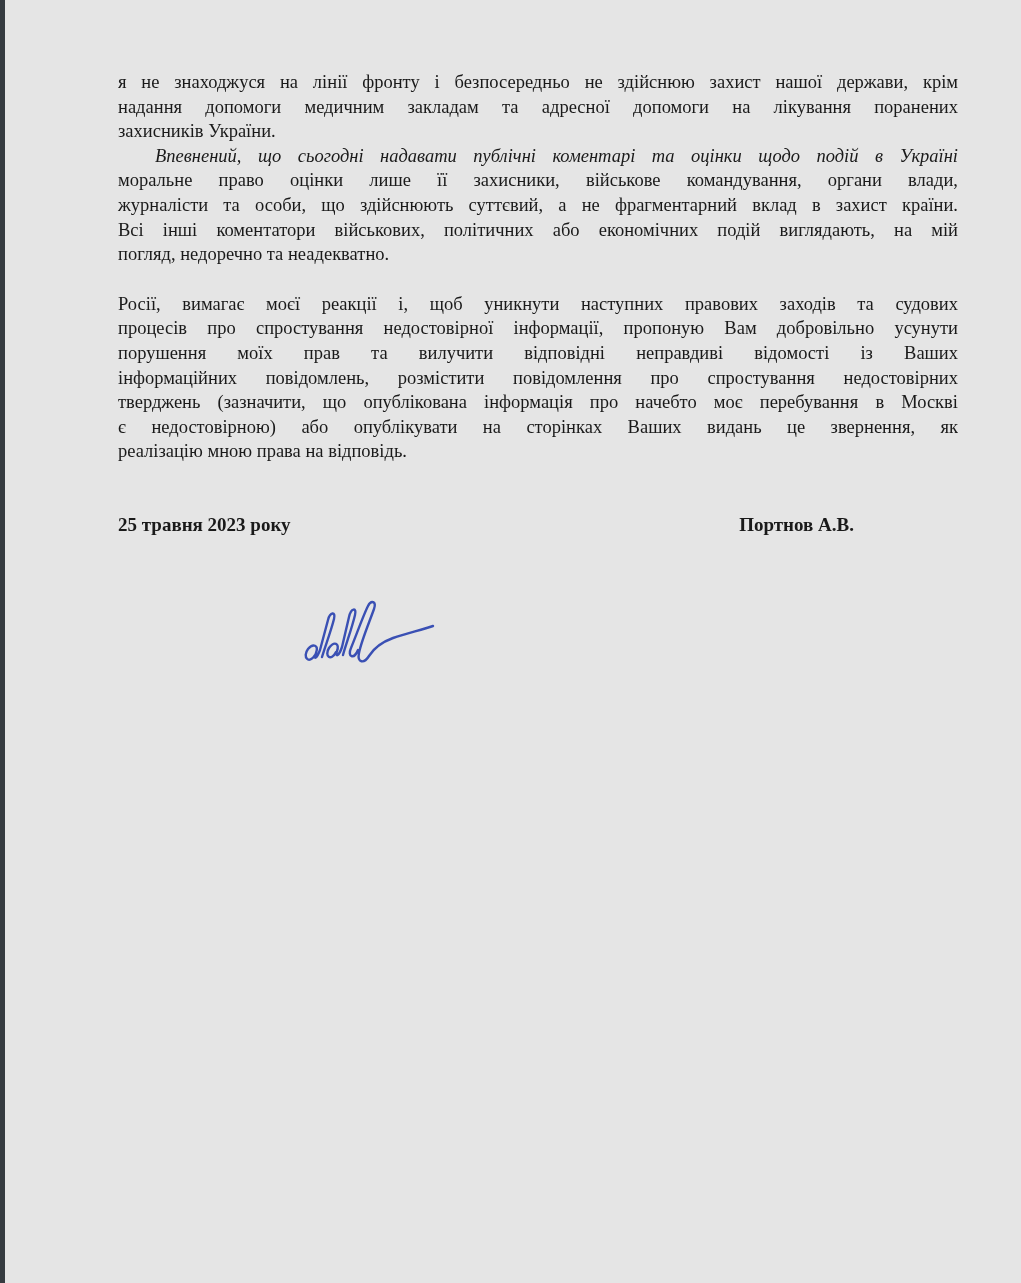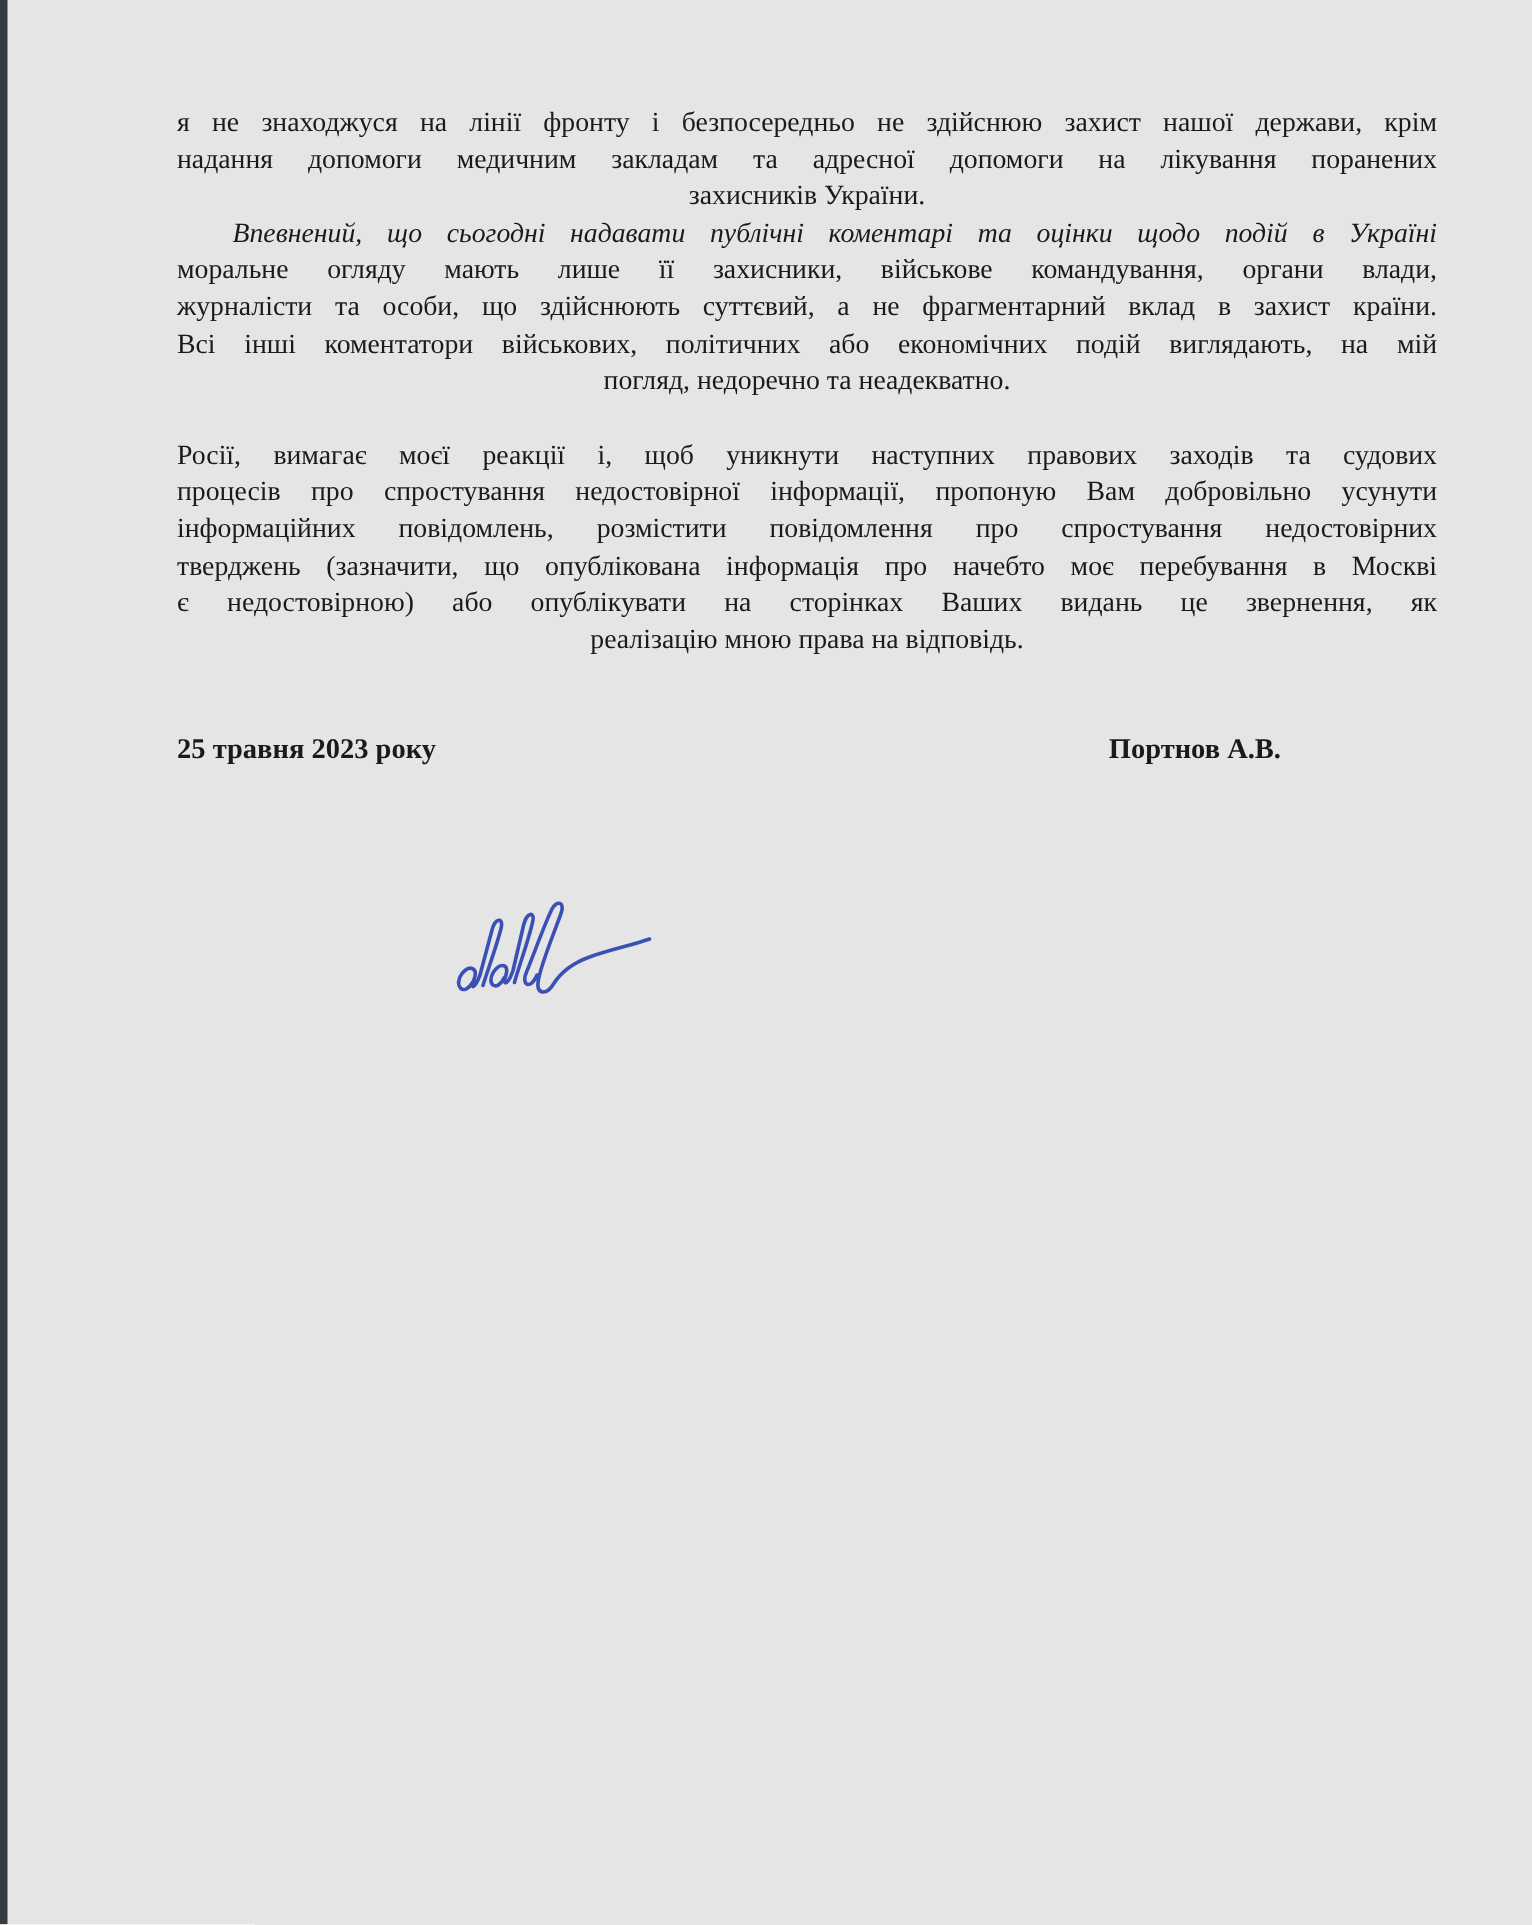--- a/index.html
+++ b/index.html
@@ -24,21 +24,21 @@
     left: 118px;
     top: 70px;
     width: 840px;
     font-size: 18.5px;
     line-height: 24.6px;
   }
   .para { margin: 0; padding: 0; }
   .para.gap-before { margin-top: 25px; }
   .line {
     display: block;
-    text-align: center;
+    text-align: left;
     white-space: normal;
   }
   .line.j {
     text-align: justify;
     text-align-last: justify;
   }
   .line.indent { text-indent: 37px; font-style: italic; }
   .sign-row {
     margin-top: 49px;
     display: flex;
@@ -66,29 +66,30 @@
   <div class="content">
 
     <p class="para">
       <span class="line j">я не знаходжуся на лінії фронту і безпосередньо не здійснюю захист нашої держави, крім</span>
       <span class="line j">надання допомоги медичним закладам та адресної допомоги на лікування поранених</span>
       <span class="line">захисників України.</span>
     </p>
 
     <p class="para">
       <span class="line j indent">Впевнений, що сьогодні надавати публічні коментарі та оцінки щодо подій в Україні</span>
-      <span class="line j">моральне огляду мають лише її захисники, військове командування, органи влади,</span>
+      <span class="line j">моральне право оцінки лише її захисники, військове командування, органи влади,</span>
       <span class="line j">журналісти та особи, що здійснюють суттєвий, а не фрагментарний вклад в захист країни.</span>
       <span class="line j">Всі інші коментатори військових, політичних або економічних подій виглядають, на мій</span>
       <span class="line">погляд, недоречно та неадекватно.</span>
     </p>
 
     <p class="para gap-before">
       <span class="line j">Росії, вимагає моєї реакції і, щоб уникнути наступних правових заходів та судових</span>
       <span class="line j">процесів про спростування недостовірної інформації, пропоную Вам добровільно усунути</span>
+      <span class="line j">порушення моїх прав та вилучити відповідні неправдиві відомості із Ваших</span>
       <span class="line j">інформаційних повідомлень, розмістити повідомлення про спростування недостовірних</span>
       <span class="line j">тверджень (зазначити, що опублікована інформація про начебто моє перебування в Москві</span>
       <span class="line j">є недостовірною) або опублікувати на сторінках Ваших видань це звернення, як</span>
       <span class="line">реалізацію мною права на відповідь.</span>
     </p>
 
     <div class="sign-row">
       <span class="date">25 травня 2023 року</span>
       <span class="name">Портнов А.В.</span>
     </div>

